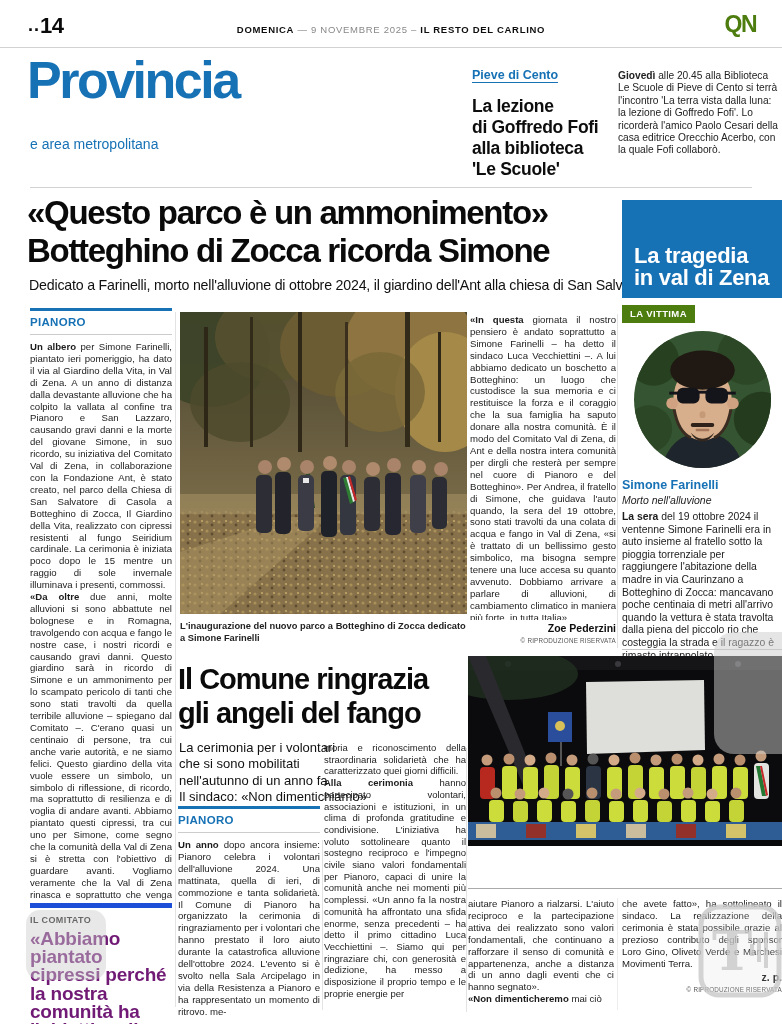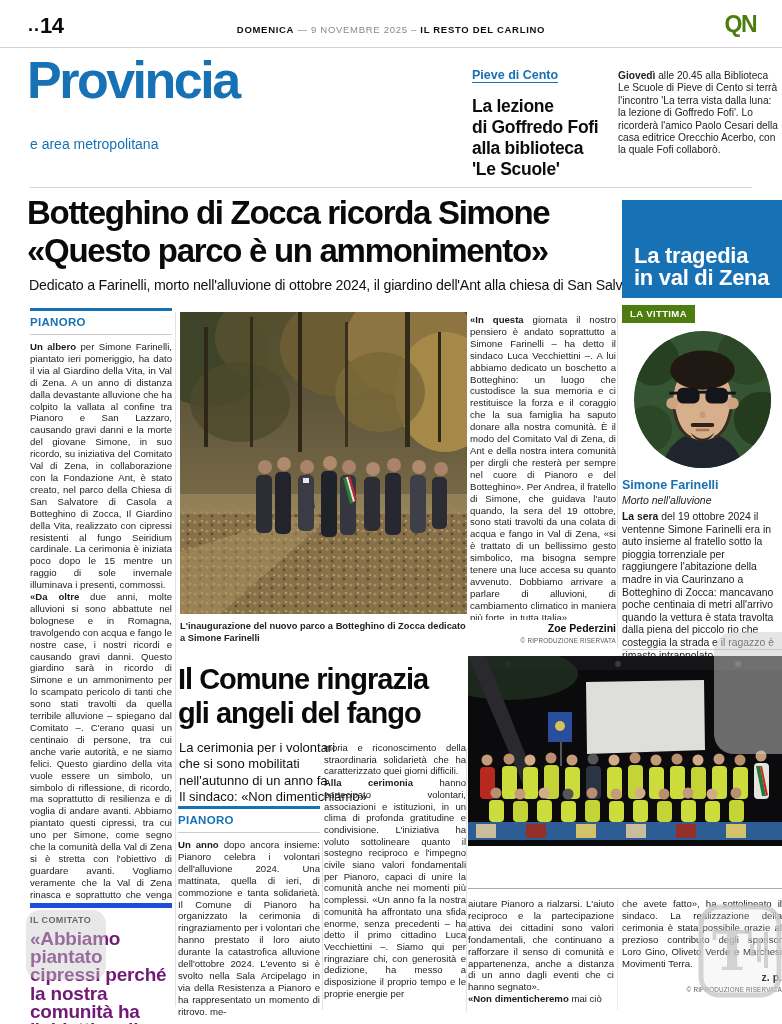--- a/index.html
+++ b/index.html
@@ -80,22 +80,22 @@
     <div>di Goffredo Fofi</div>
     <div>alla biblioteca</div>
     <div>'Le Scuole'</div>
   </div>
   <div class="abs brief-body">
     <p style="margin:0;"><b class="lead">Giovedì</b><span> alle 20.45 alla Biblioteca Le Scuole di Pieve di Cento si terrà l'incontro 'La terra vista dalla luna: la lezione di Goffredo Fofi'. Lo ricorderà l'amico Paolo Cesari della casa editrice Orecchio Acerbo, con la quale Fofi collaborò.</span></p>
   </div>
   <div class="abs hr" style="left:30px;top:187px;width:722px;"></div>
 
   <div class="abs headline">
+    <div>«Questo parco è un ammonimento»</div>
     <div>Botteghino di Zocca ricorda Simone</div>
-    <div>«Questo parco è un ammonimento»</div>
   </div>
   <div class="abs standfirst">Dedicato a Farinelli, morto nell'alluvione di ottobre 2024, il giardino dell'Ant alla chiesa di San Salvatore</div>
 
   <div class="abs kicker" style="left:30px;top:308px;width:142px;">PIANORO</div>
 
   <div class="abs bodycol" style="left:30px;top:341px;width:142px;height:562px;">
     <p><b class="lead">Un albero</b><span> per Simone Farinelli, piantato ieri pomeriggio, ha dato il via al Giardino della Vita, in Val di Zena. A un anno di distanza dalla devastante alluvione che ha colpito la vallata al confine tra Pianoro e San Lazzaro, causando gravi danni e la morte del giovane Simone, in suo ricordo, su iniziativa del Comitato Val di Zena, in collaborazione con la Fondazione Ant, è stato creato, nel parco della Chiesa di San Salvatore di Casola a Botteghino di Zocca, Il Giardino della Vita, realizzato con cipressi resistenti al fungo Seiridium cardinale. La cerimonia è iniziata poco dopo le 15 mentre un raggio di sole invernale illuminava i presenti, commossi.</span></p>
     <p><b class="lead">«Da oltre</b><span> due anni, molte alluvioni si sono abbattute nel bolognese e in Romagna, travolgendo con acqua e fango le nostre case, i nostri ricordi e causando gravi danni. Questo giardino sarà in ricordo di Simone e un ammonimento per lo scampato pericolo di tanti che sono stati travolti da quella terribile alluvione – spiegano dal Comitato –. C'erano quasi un centinaio di persone, tra cui anche varie autorità, e ne siamo felici. Questo giardino della vita vuole essere un simbolo, un simbolo di riflessione, di ricordo, ma soprattutto di resilienza e di voglia di andare avanti. Abbiamo piantato questi cipressi, tra cui uno per Simone, come segno che la comunità della Val di Zena si è stretta con l'obiettivo di guardare avanti. Vogliamo veramente che la Val di Zena rinasca e soprattutto che venga messa in sicurezza».</span></p>
   </div>
 
@@ -306,21 +306,21 @@
       <rect x="108" y="168" width="20" height="14" fill="#d3c269"></rect>
         <rect x="158" y="168" width="20" height="14" fill="#c9bd9e"></rect>
       <rect x="208" y="168" width="20" height="14" fill="#93302a"></rect>
         <rect x="258" y="168" width="20" height="14" fill="#d3c269"></rect>
       <rect y="184" width="314" height="6" fill="#08090a"></rect>
     </svg>
   </div>
   <div class="abs hr" style="left:468px;top:888px;width:314px;background:#aaa;"></div>
 
   <div class="abs bodycol" style="left:468px;top:898px;width:146px;height:118px;">
-    <p><b class="lead"></b><span>aiutare Pianoro a rialzarsi. L'aiuto reciproco e la partecipazione attiva dei cittadini sono valori fondamentali, che continuano a rafforzare il senso di comunità e appartenenza, anche a distanza di un anno dagli eventi che ci hanno segnato».</span></p>
+    <p><b class="lead"></b><span>aiutare Pianoro a rialzarsi. L'aiuto reciproco e la partecipazione attiva dei realizzato sono valori fondamentali, che continuano a rafforzare il senso di comunità e appartenenza, anche a distanza di un anno dagli eventi che ci hanno segnato».</span></p>
     <p><b class="lead">«Non dimenticheremo</b><span> mai ciò</span></p>
   </div>
   <div class="abs bodycol" style="left:622px;top:898px;width:160px;height:120px;">
     <p><b class="lead"></b><span>che avete fatto», ha sottolineato il sindaco. La realizzazione della cerimonia è stata possibile grazie al prezioso contributo degli sponsor Loro Gino, Oliveto Verde e Marchesi Movimenti Terra.</span></p>
     <div class="byline" style="margin-top:3px;">z. p.</div>
     <div class="copyright">© RIPRODUZIONE RISERVATA</div>
   </div>
 
   <div class="abs vrule" style="left:322px;top:840px;height:170px;"></div>
   <div class="abs vrule" style="left:466px;top:748px;height:264px;"></div>

